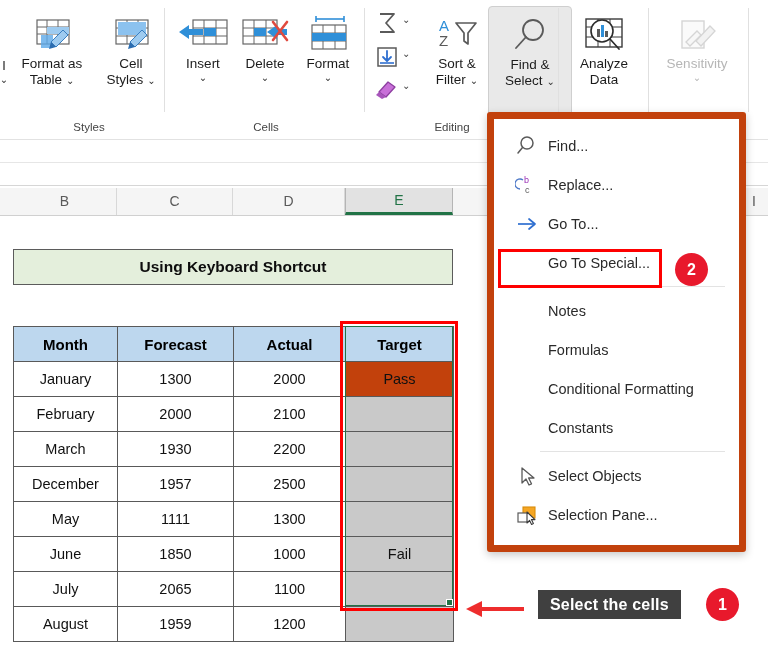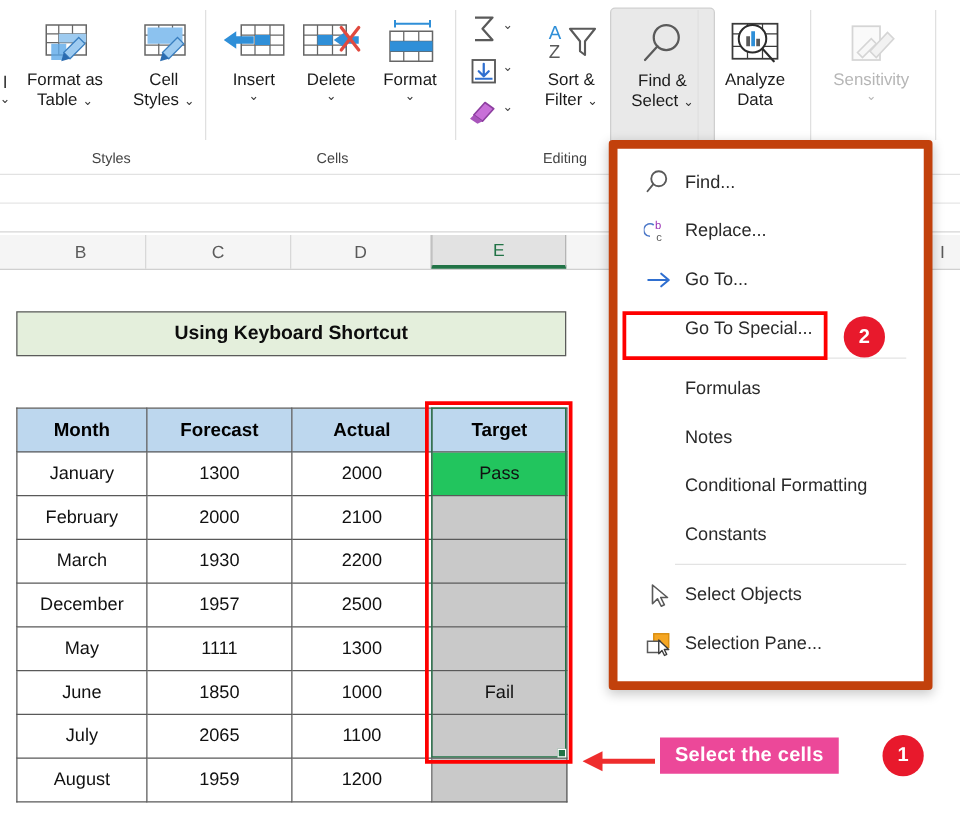--- a/index.html
+++ b/index.html
@@ -90,21 +90,21 @@
   #tbl td {
     height:35px; border:1px solid #595959;
     text-align:center; font-size:14.5px; color:#111;
     font-family:"Liberation Sans", sans-serif;
     background:#ffffff;
   }
   #tbl tr.hdr td {
     background:#bdd7ee; font-weight:bold; font-size:15px; color:#000;
   }
   #tbl td.sel { background:#c9c9c9; }
-  #tbl td.active { background:#22c55e;text-align:center; }
+  #tbl td.active { background:#c2410c;text-align:center; }
 
   
   #selGreen {
     position:absolute; left:345px; top:110px; width:108px; height:280px;
     border:1.5px solid #217346; pointer-events:none;
   }
   #selHandle {
     position:absolute; left:446px; top:383px; width:7px; height:7px;
     background:#217346; border:1px solid #ffffff;
   }
@@ -112,22 +112,22 @@
     position:absolute; left:340px; top:105px; width:118px; height:290px;
     border:3px solid #fe0000; pointer-events:none;
   }
 
   
   #callout1 {
     position:absolute; left:466px; top:590px; width:290px; height:40px;
   }
   #callout1 .arrow { position:absolute; left:0; top:10px; }
   #callout1 .tagbox {
-    position:absolute; left:62px; top:0px; height:29px;
-    background:#ec4899; color:#ffffff; font-weight:bold; font-size:16px;
+    position:absolute; left:72px; top:0px; height:29px;
+    background:#404040; color:#ffffff; font-weight:bold; font-size:16px;
     padding:0 12px; display:flex; align-items:center; justify-content:center;
     font-family:"Liberation Sans", sans-serif; letter-spacing:0.2px;
   }
   #callout1 .badge {
     position:absolute; left:240px; top:-2px; width:33px; height:33px;
     border-radius:50%; background:#e8192c; color:#fff;
     display:flex; align-items:center; justify-content:center;
     font-size:16px; font-weight:bold; font-family:"Liberation Sans", sans-serif;
   }
 
@@ -496,26 +496,26 @@
 
   <div class="mi">
     <span class="mico"></span>
     <span class="mlabel">Go To Special...</span>
   </div>
 
   <div class="msep"></div>
 
   <div class="mi">
     <span class="mico"></span>
+    <span class="mlabel">Notes</span>
+  </div>
+
+  <div class="mi">
+    <span class="mico"></span>
     <span class="mlabel">Formulas</span>
-  </div>
-
-  <div class="mi">
-    <span class="mico"></span>
-    <span class="mlabel">Notes</span>
   </div>
 
   <div class="mi">
     <span class="mico"></span>
     <span class="mlabel">Conditional Formatting</span>
   </div>
 
   <div class="mi">
     <span class="mico"></span>
     <span class="mlabel">Constants</span>

